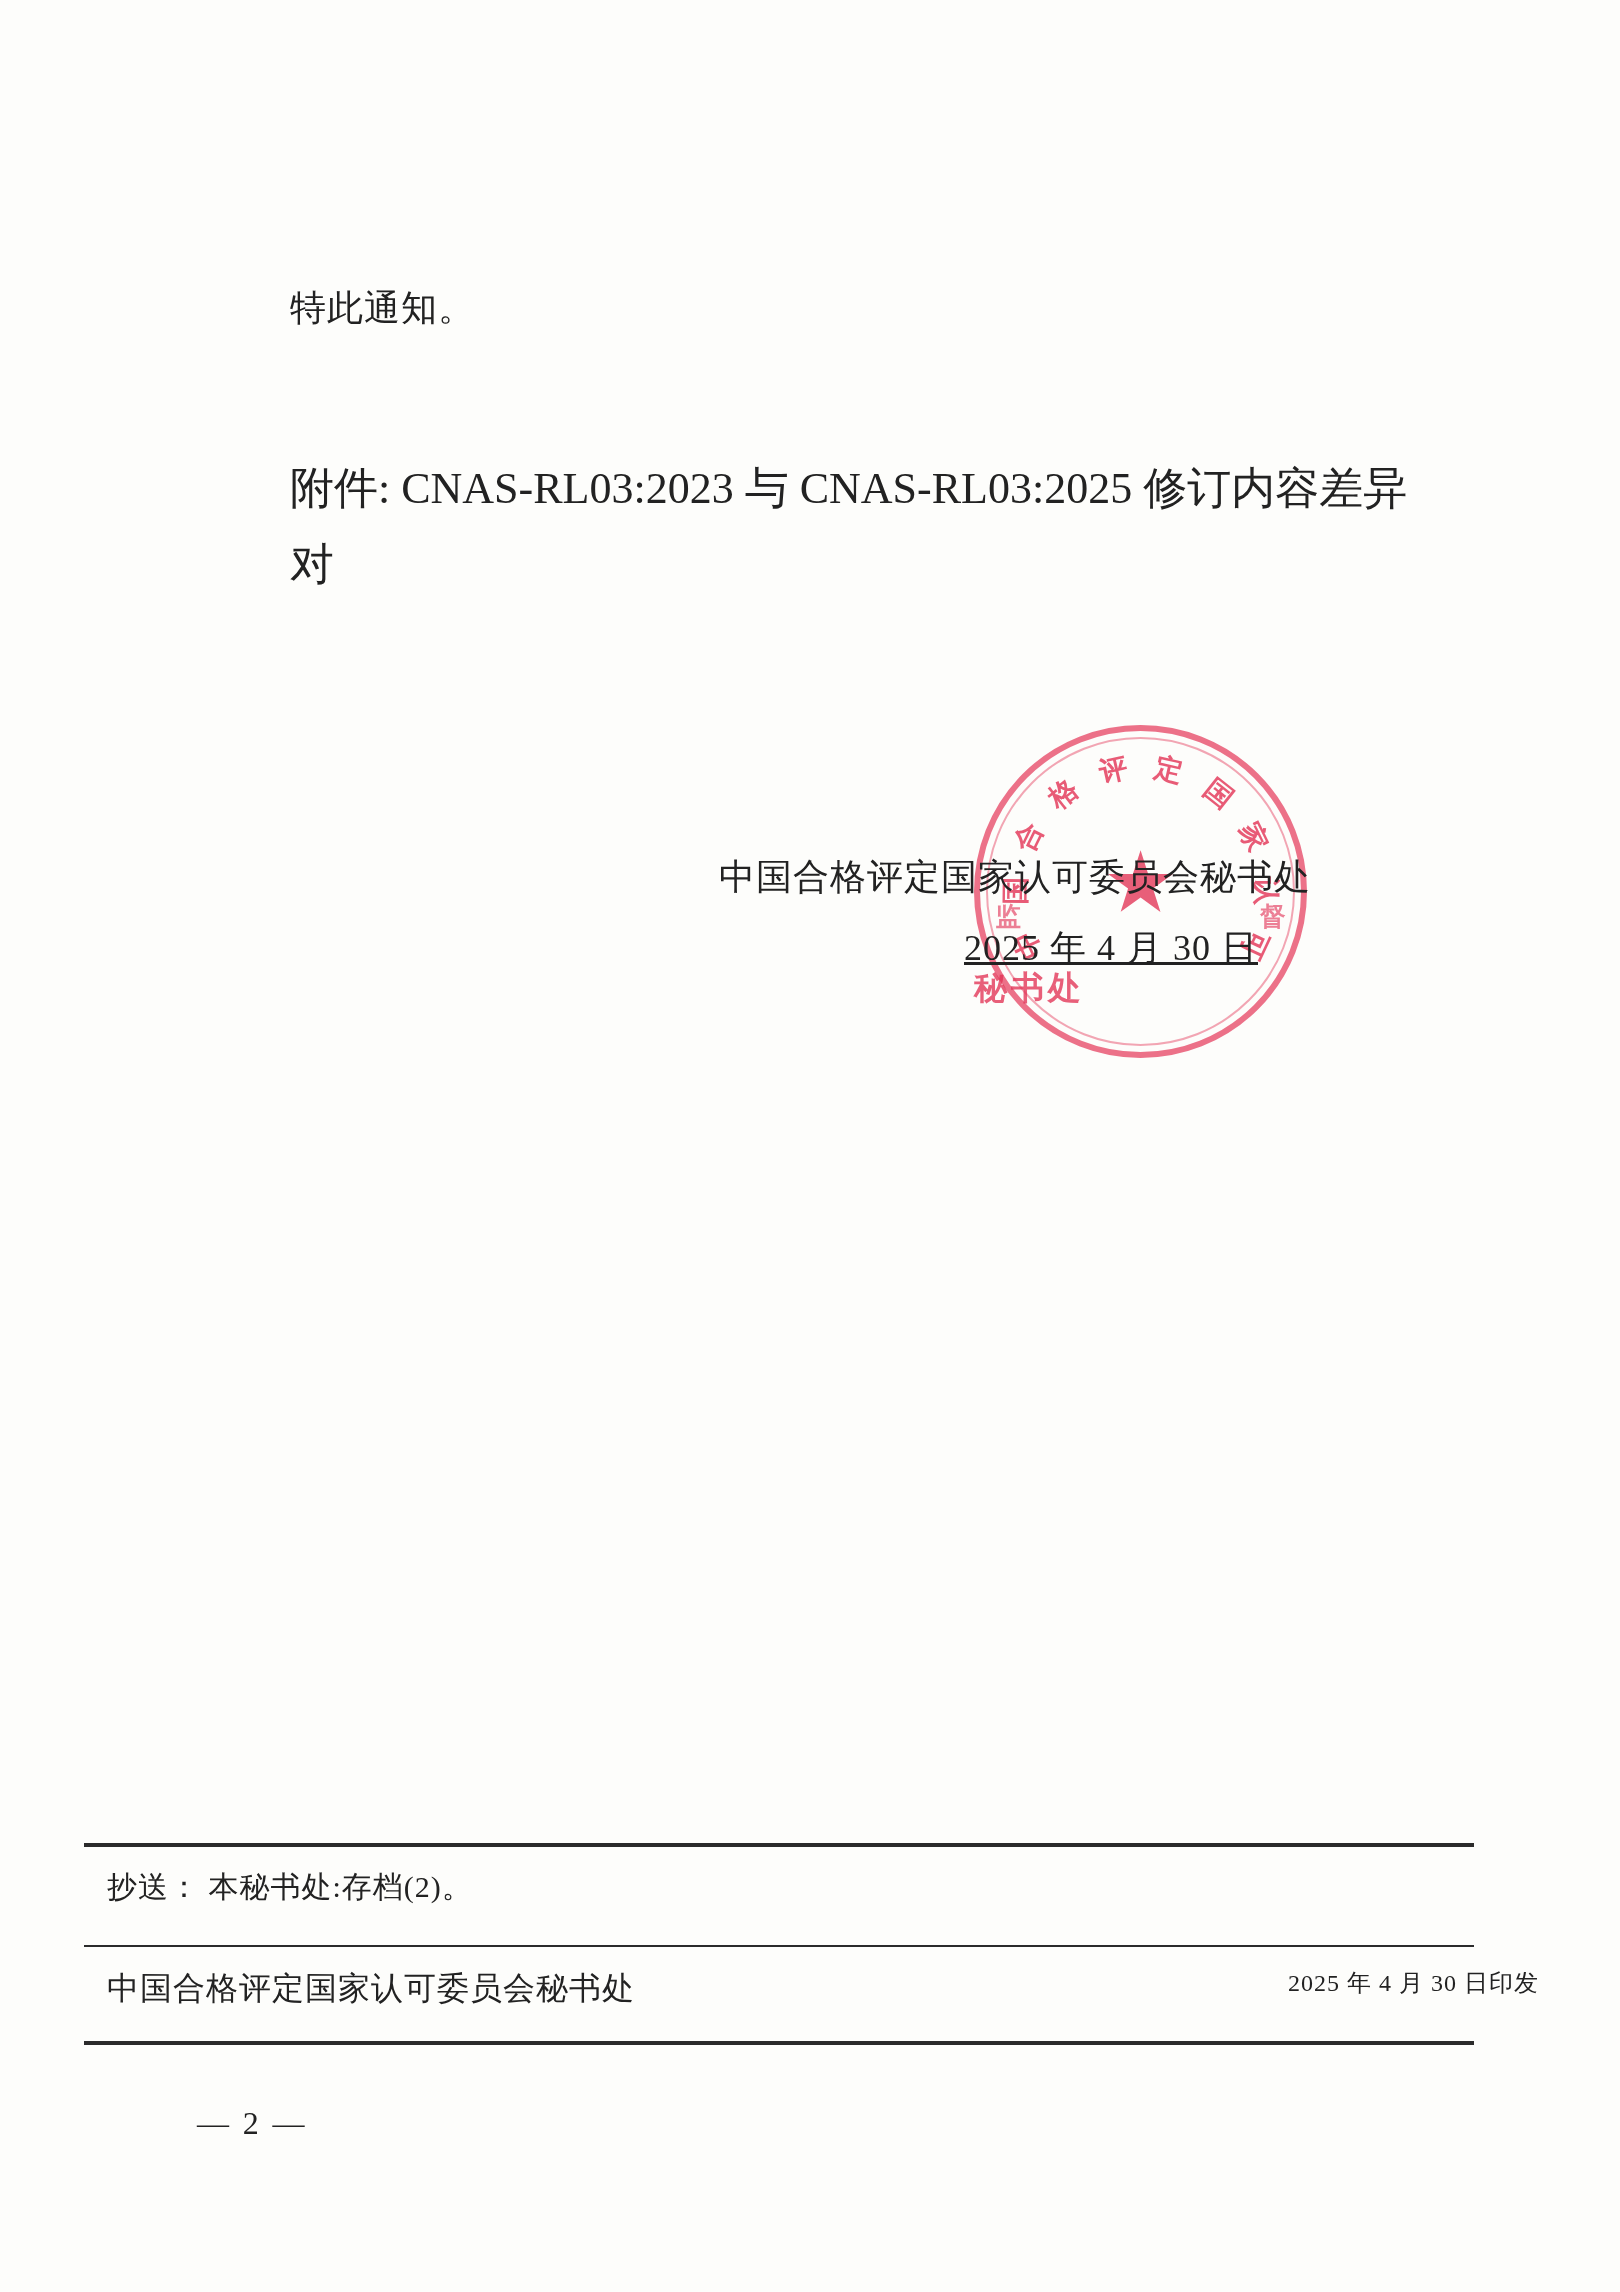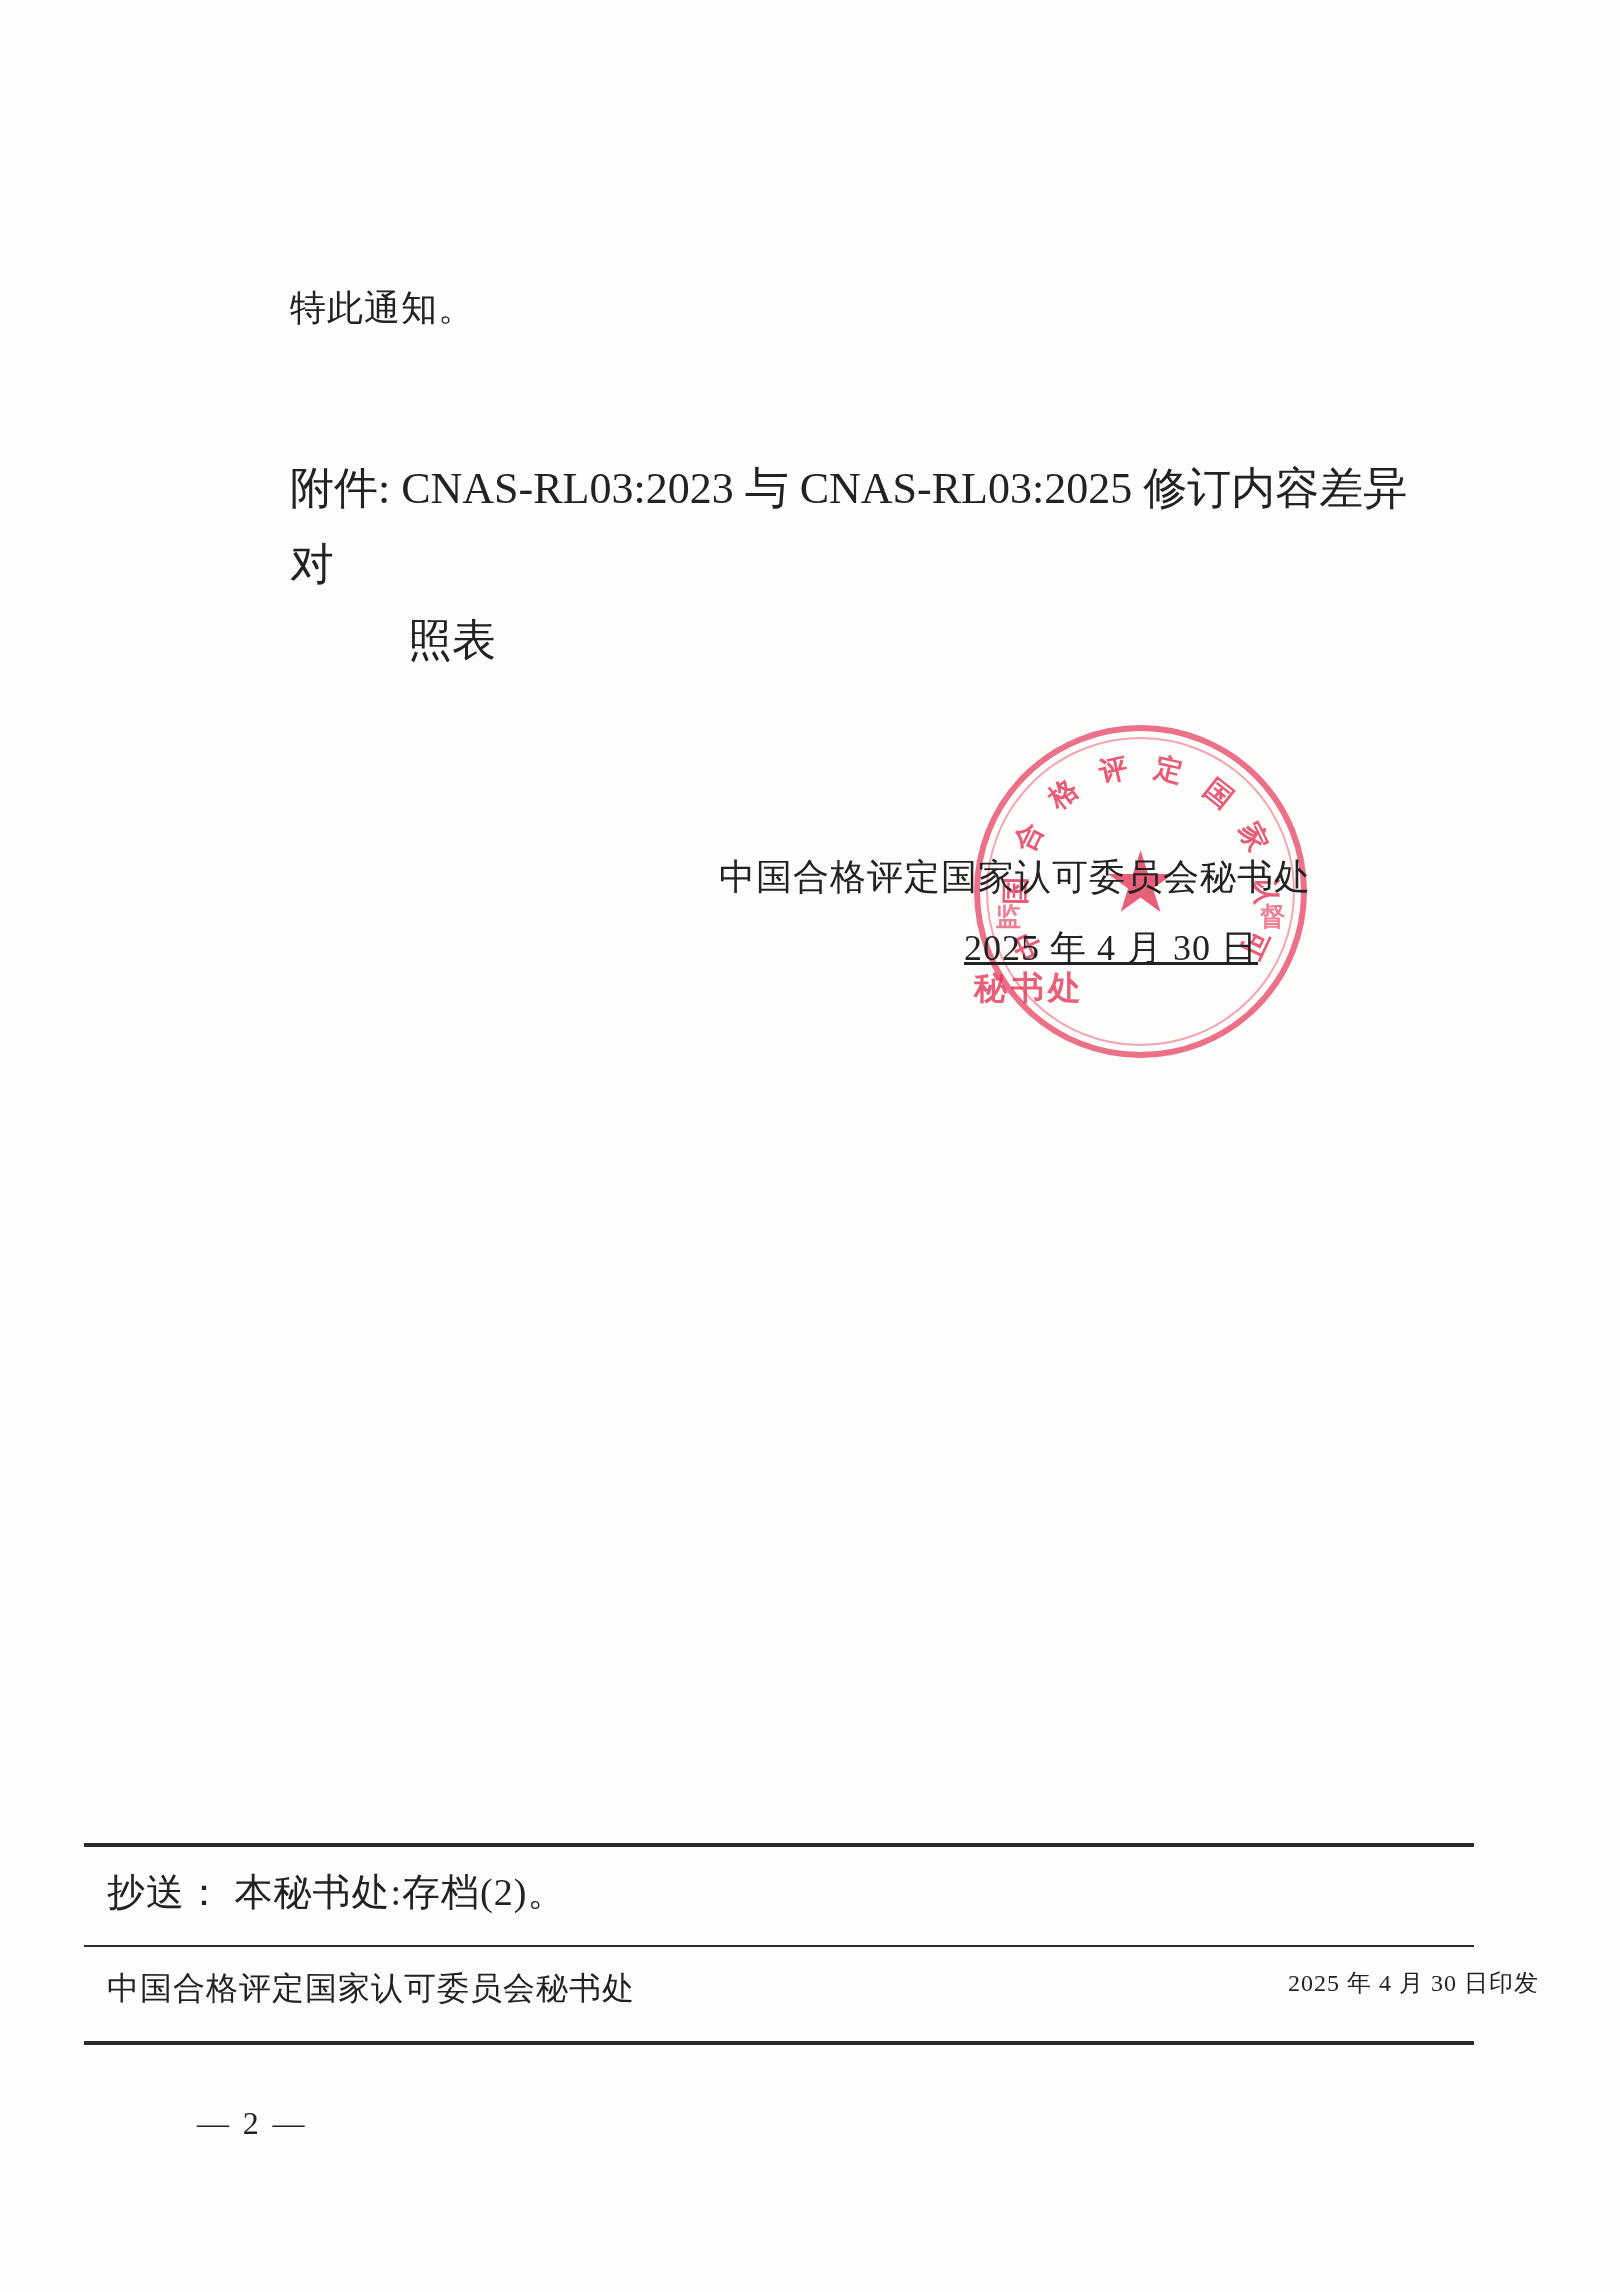--- a/index.html
+++ b/index.html
@@ -157,21 +157,21 @@
     background: #2b2b2b;
   }
   .rule-top    { top: 1843px; height: 3.9px; }
   .rule-mid    { top: 1945px; height: 2px; }
   .rule-bottom { top: 2041px; height: 3.9px; }
 
   .cc-line {
     position: absolute;
     left: 94px;
     top: 1867px;
-    font-size: 38px;
+    font-size: 30px;
     color: #222;
     letter-spacing: 1px;
     white-space: nowrap;
   }
 
   .footer-org {
     position: absolute;
     left: 94px;
     top: 1967px;
     font-size: 32px;
@@ -203,21 +203,20 @@
 <body>
 
 <div class="page"></div>
 
 <div class="doc-body">
 
   <div class="para-notice">特此通知。</div>
 
   <div class="attachment">
     <span class="line1">附件: CNAS-RL03:2023 与 CNAS-RL03:2025 修订内容差异对</span>
-    <span class="line2">照表</span>
   </div>
 
   <div class="seal">
     <div class="ring"></div>
     <div class="ring-inner"></div>
     <div class="arc-text" id="seal-arc">
         <span style="transform: rotate(-205deg) translate(125px) rotate(90deg) translate(-50%, -50%);">中</span>
         <span style="transform: rotate(-179.444deg) translate(125px) rotate(90deg) translate(-50%, -50%);">国</span>
         <span style="transform: rotate(-153.889deg) translate(125px) rotate(90deg) translate(-50%, -50%);">合</span>
         <span style="transform: rotate(-128.333deg) translate(125px) rotate(90deg) translate(-50%, -50%);">格</span>

